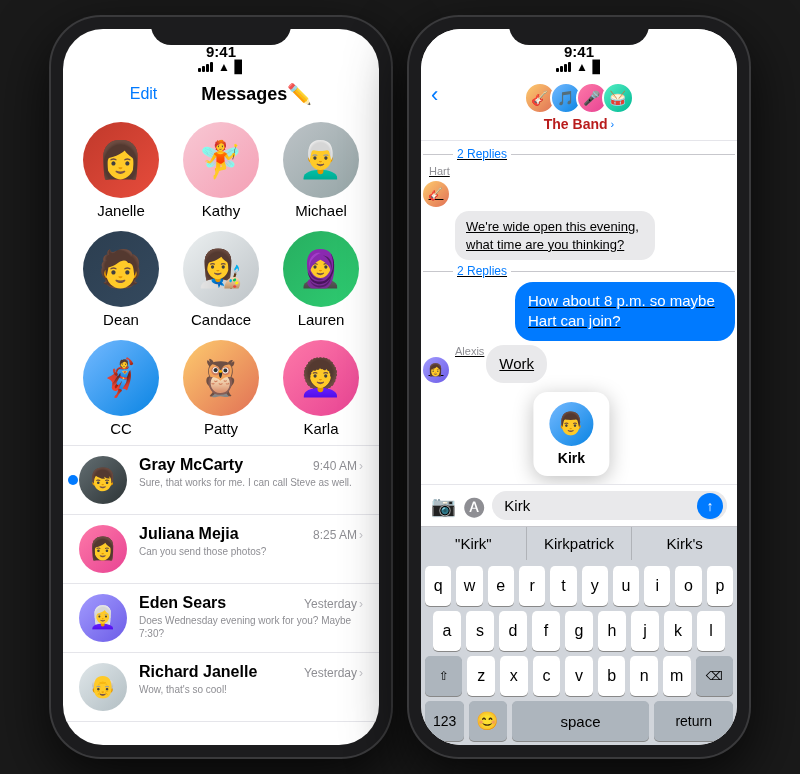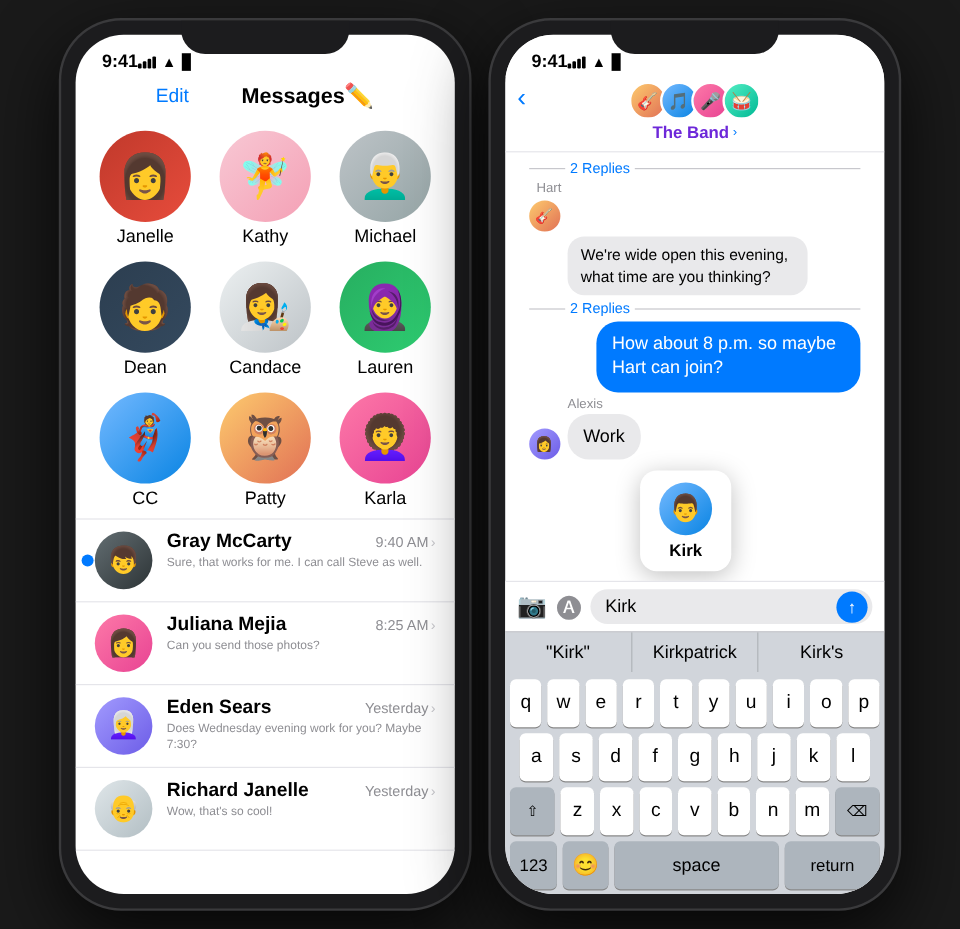--- a/index.html
+++ b/index.html
@@ -39,27 +39,28 @@
       top: 0; left: 50%; transform: translateX(-50%);
       width: 140px; height: 28px;
       background: #1c1c1e;
       border-radius: 0 0 20px 20px;
       z-index: 100;
     }
 
     
     .status-bar {
       display: flex;
-      justify-content: flex-start;
+      justify-content: center;
       align-items: center;
       padding: 14px 22px 4px;
       font-size: 13px;
       font-weight: 600;
       position: relative;
       z-index: 50;
+      flex-direction: column;
     }
 
     .status-time { font-size: 15px; font-weight: 700; }
     .status-icons { display: flex; align-items: center; gap: 5px; font-size: 12px; }
     .signal-bars { display: flex; align-items: flex-end; gap: 1px; }
     .signal-bars span {
       background: #000;
       width: 3px;
       border-radius: 1px;
     }
@@ -163,21 +164,21 @@
     .chat-avatar-sm {
       width: 32px; height: 32px;
       border-radius: 50%;
       border: 2px solid #fff;
       margin-left: -6px;
       overflow: hidden;
       font-size: 14px;
       display: flex; align-items: center; justify-content: center;
     }
     .chat-avatar-sm:first-child { margin-left: 0; }
-    .chat-name { font-size: 14px; font-weight: 600; color: #6d28d9; }
+    .chat-name { font-size: 14px; font-weight: 600; color: #b91c1c; }
     .chat-chevron { color: #007aff; font-size: 11px; }
 
     .bubble {
       max-width: 220px;
       padding: 9px 13px;
       border-radius: 18px;
       font-size: 15px;
       line-height: 1.35;
     }
     .bubble-received {
@@ -287,24 +288,25 @@
 
     .chat-screen-inner {
       display: flex;
       flex-direction: column;
       height: 100%;
     }
 
     .chat-messages-area {
       flex: 1;
       overflow: hidden;
-      padding: 6px 20px;
+      padding: 6px 2px;
       display: flex;
       flex-direction: column;
       gap: 4px;
+      text-decoration: underline;
     }
   </style>
 </head>
 <body>
 
 <div class="phone">
   <div class="notch"></div>
   <div class="phone-screen">
 
     <div class="status-bar">
@@ -516,21 +518,21 @@
         </div>
 
         <div class="msg-row msg-row-sent">
           <div class="bubble bubble-sent">
             <span>How about 8 p.m. so maybe Hart can join?</span>
           </div>
         </div>
 
         <div class="msg-row msg-row-recv">
           <div class="small-avatar" style="background:linear-gradient(135deg,#a29bfe,#6c5ce7)">👩</div>
-          <div style="display:flex;flex-direction:column;gap:2px">
+          <div style="display:flex;gap:2px">
             <span style="font-size:11px;color:#8e8e93">Alexis</span>
             <div class="bubble bubble-received" style="padding:9px 13px;font-size:15px">Work</div>
           </div>
         </div>
 
         <div style="position:absolute;bottom:8px;left:50%;transform:translateX(-60%);background:#fff;border-radius:14px;box-shadow:0 4px 20px rgba(0,0,0,0.25);padding:10px 16px;display:flex;flex-direction:column;align-items:center;gap:4px;z-index:20">
           <div style="width:44px;height:44px;border-radius:50%;background:linear-gradient(135deg,#74b9ff,#0984e3);display:flex;align-items:center;justify-content:center;font-size:22px">👨</div>
           <span style="font-size:14px;font-weight:600">Kirk</span>
         </div>
       </div>

